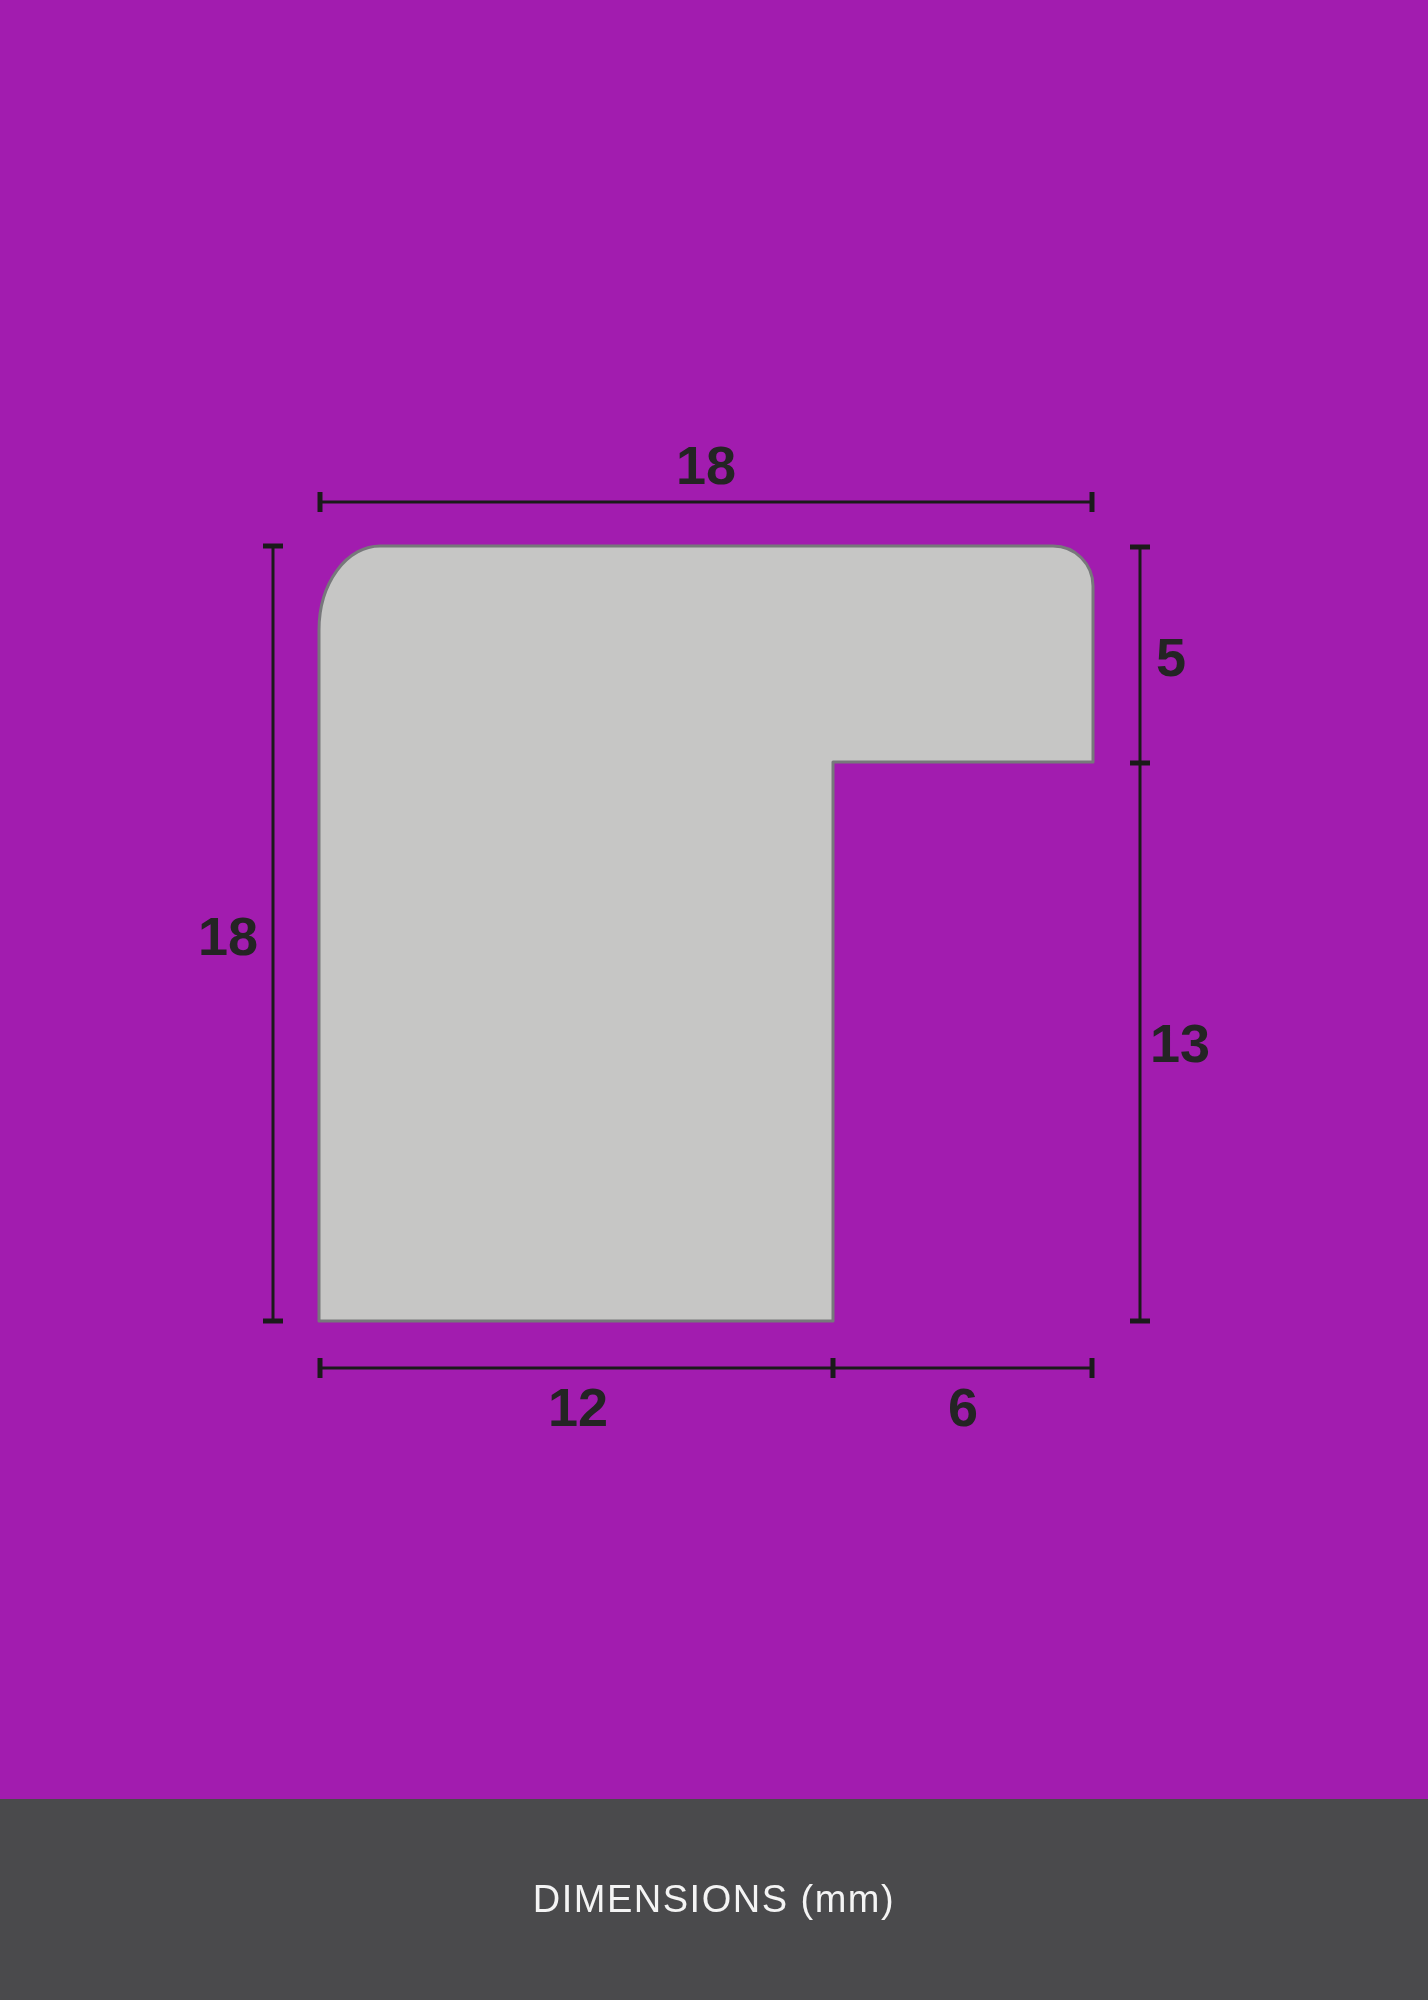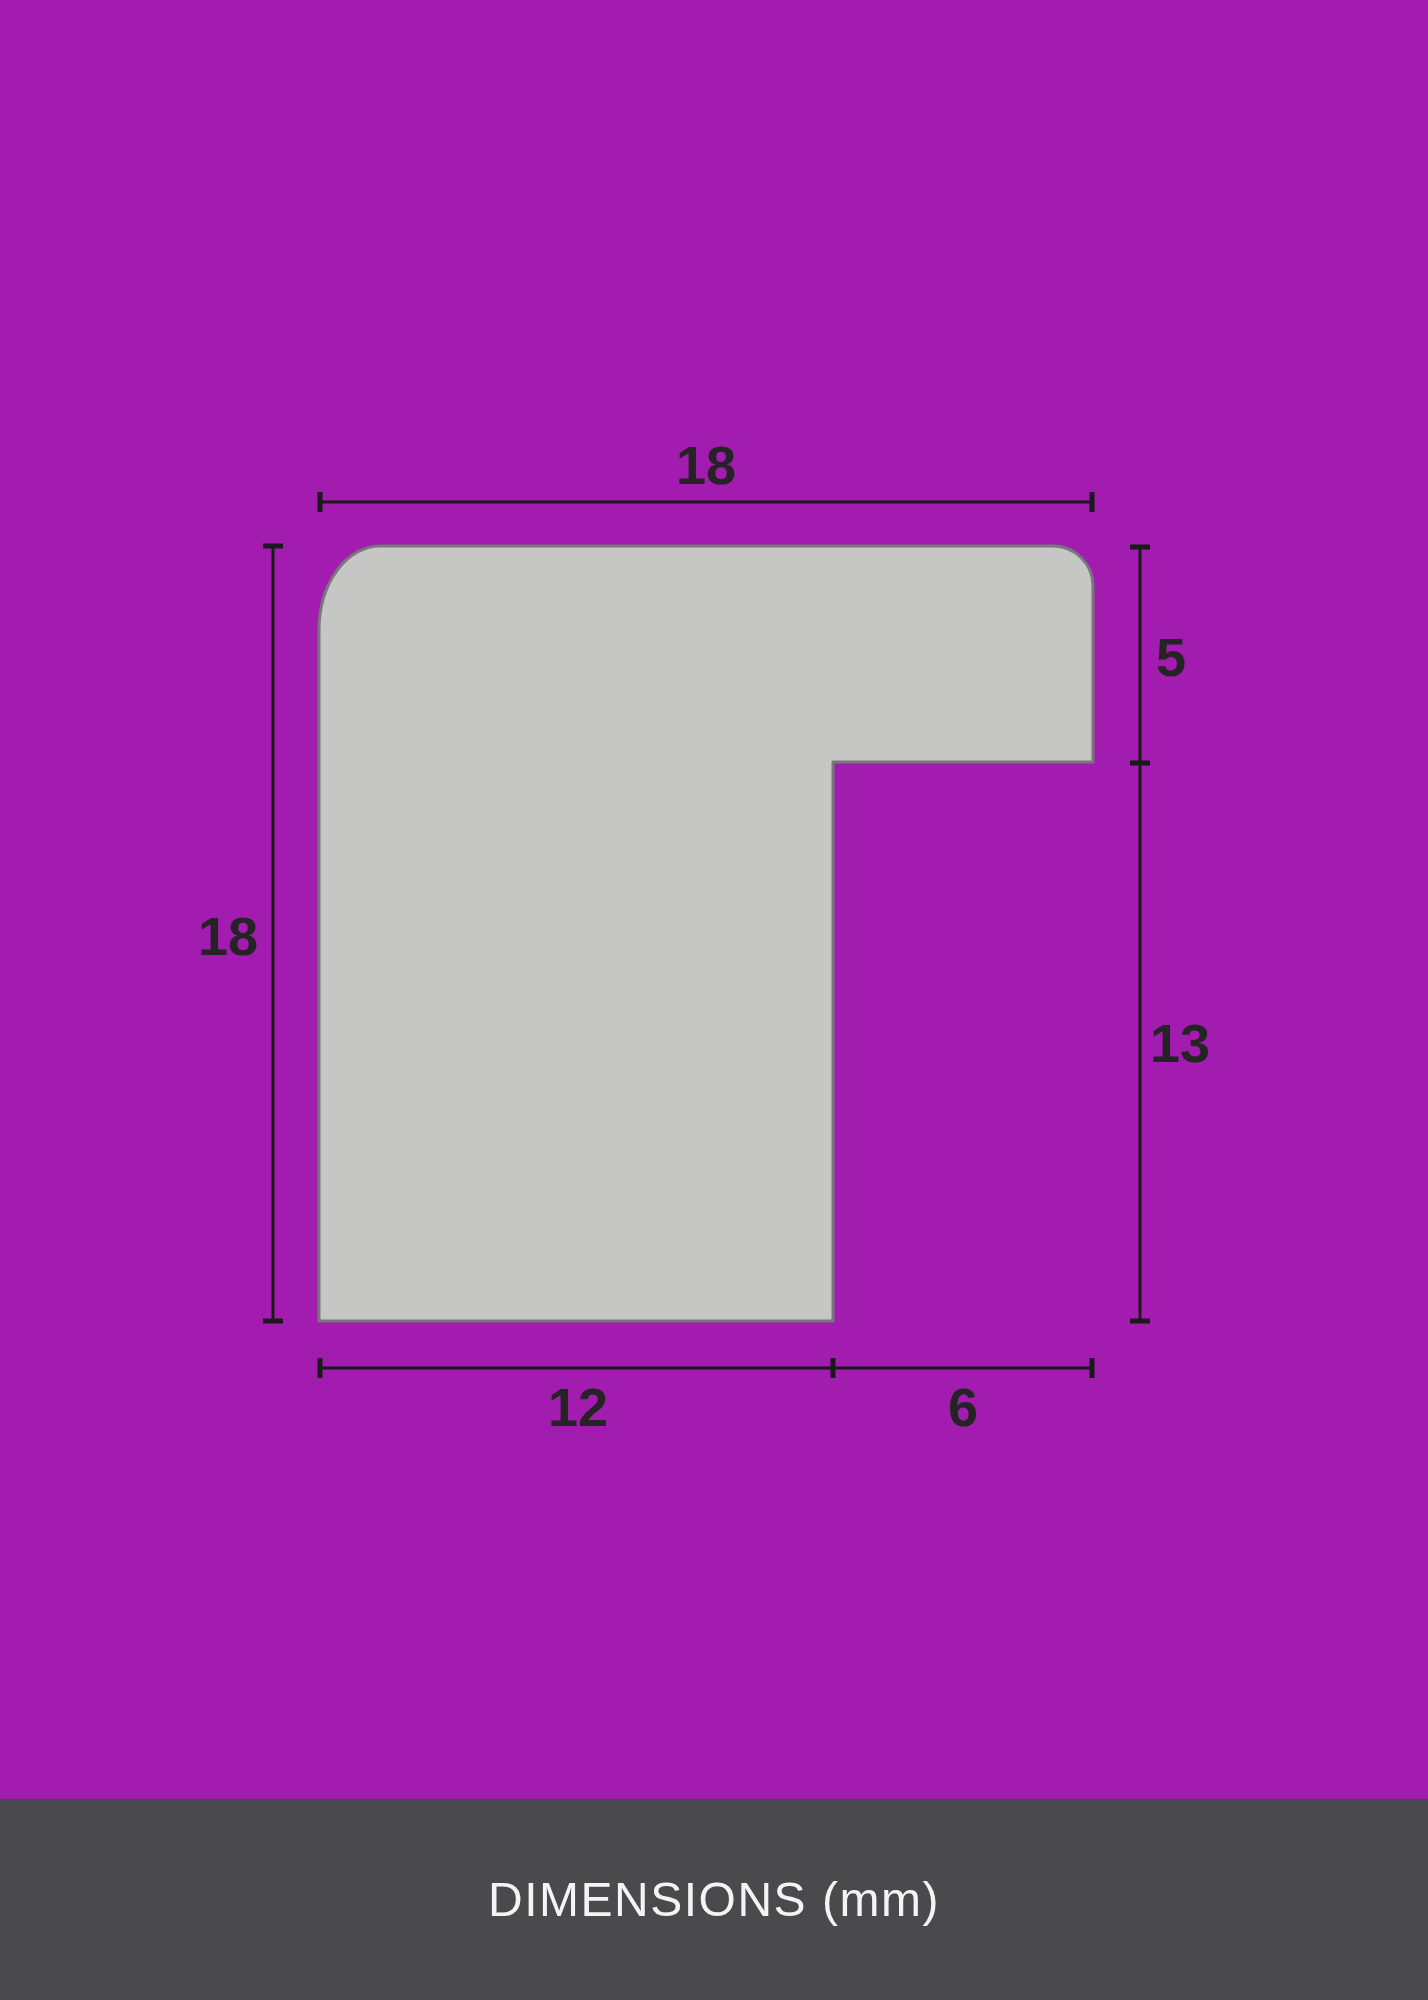--- a/index.html
+++ b/index.html
@@ -48,21 +48,21 @@
     top: 1799px;
     width: 1428px;
     height: 201px;
     background: #4a4a4c;
     display: flex;
     align-items: center;
     justify-content: center;
   }
   .footer-title {
     color: #f4f4f4;
-    font-size: 48px;
+    font-size: 38px;
     font-weight: 400;
     letter-spacing: 1.5px;
     font-family: "Liberation Sans", sans-serif;
   }
 </style>
 </head>
 <body>
 
 <div class="canvas">
 

